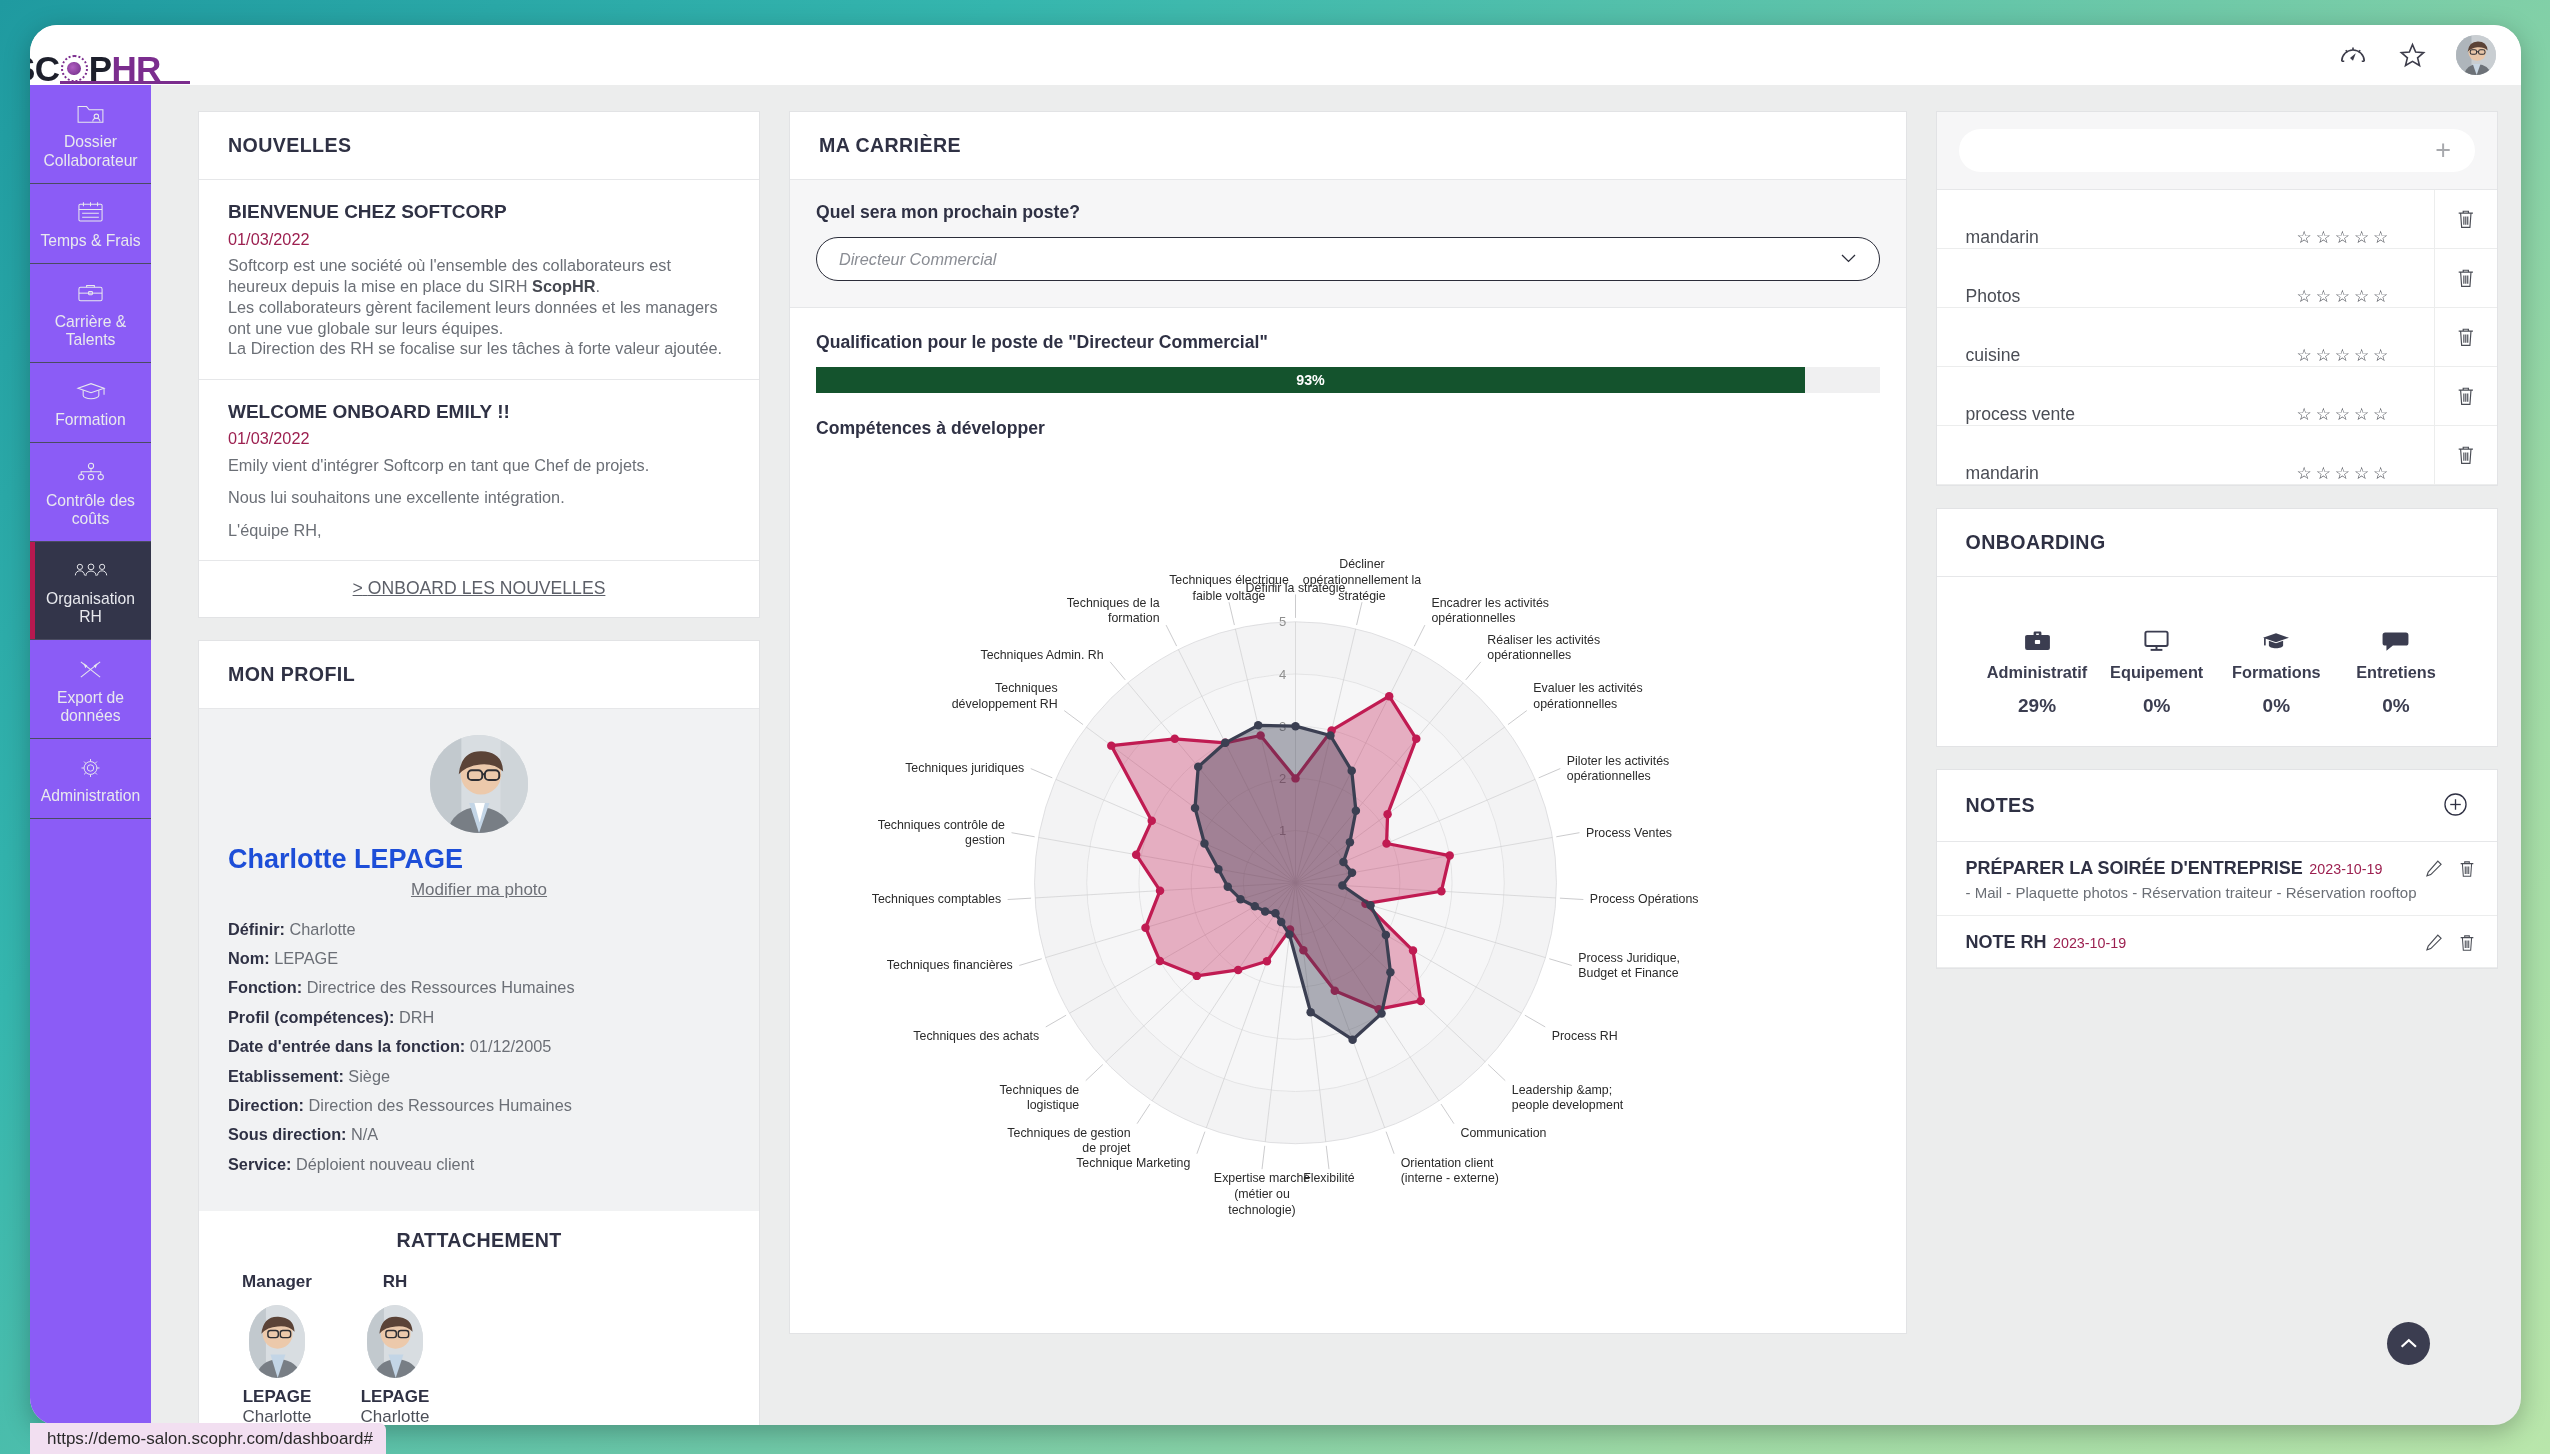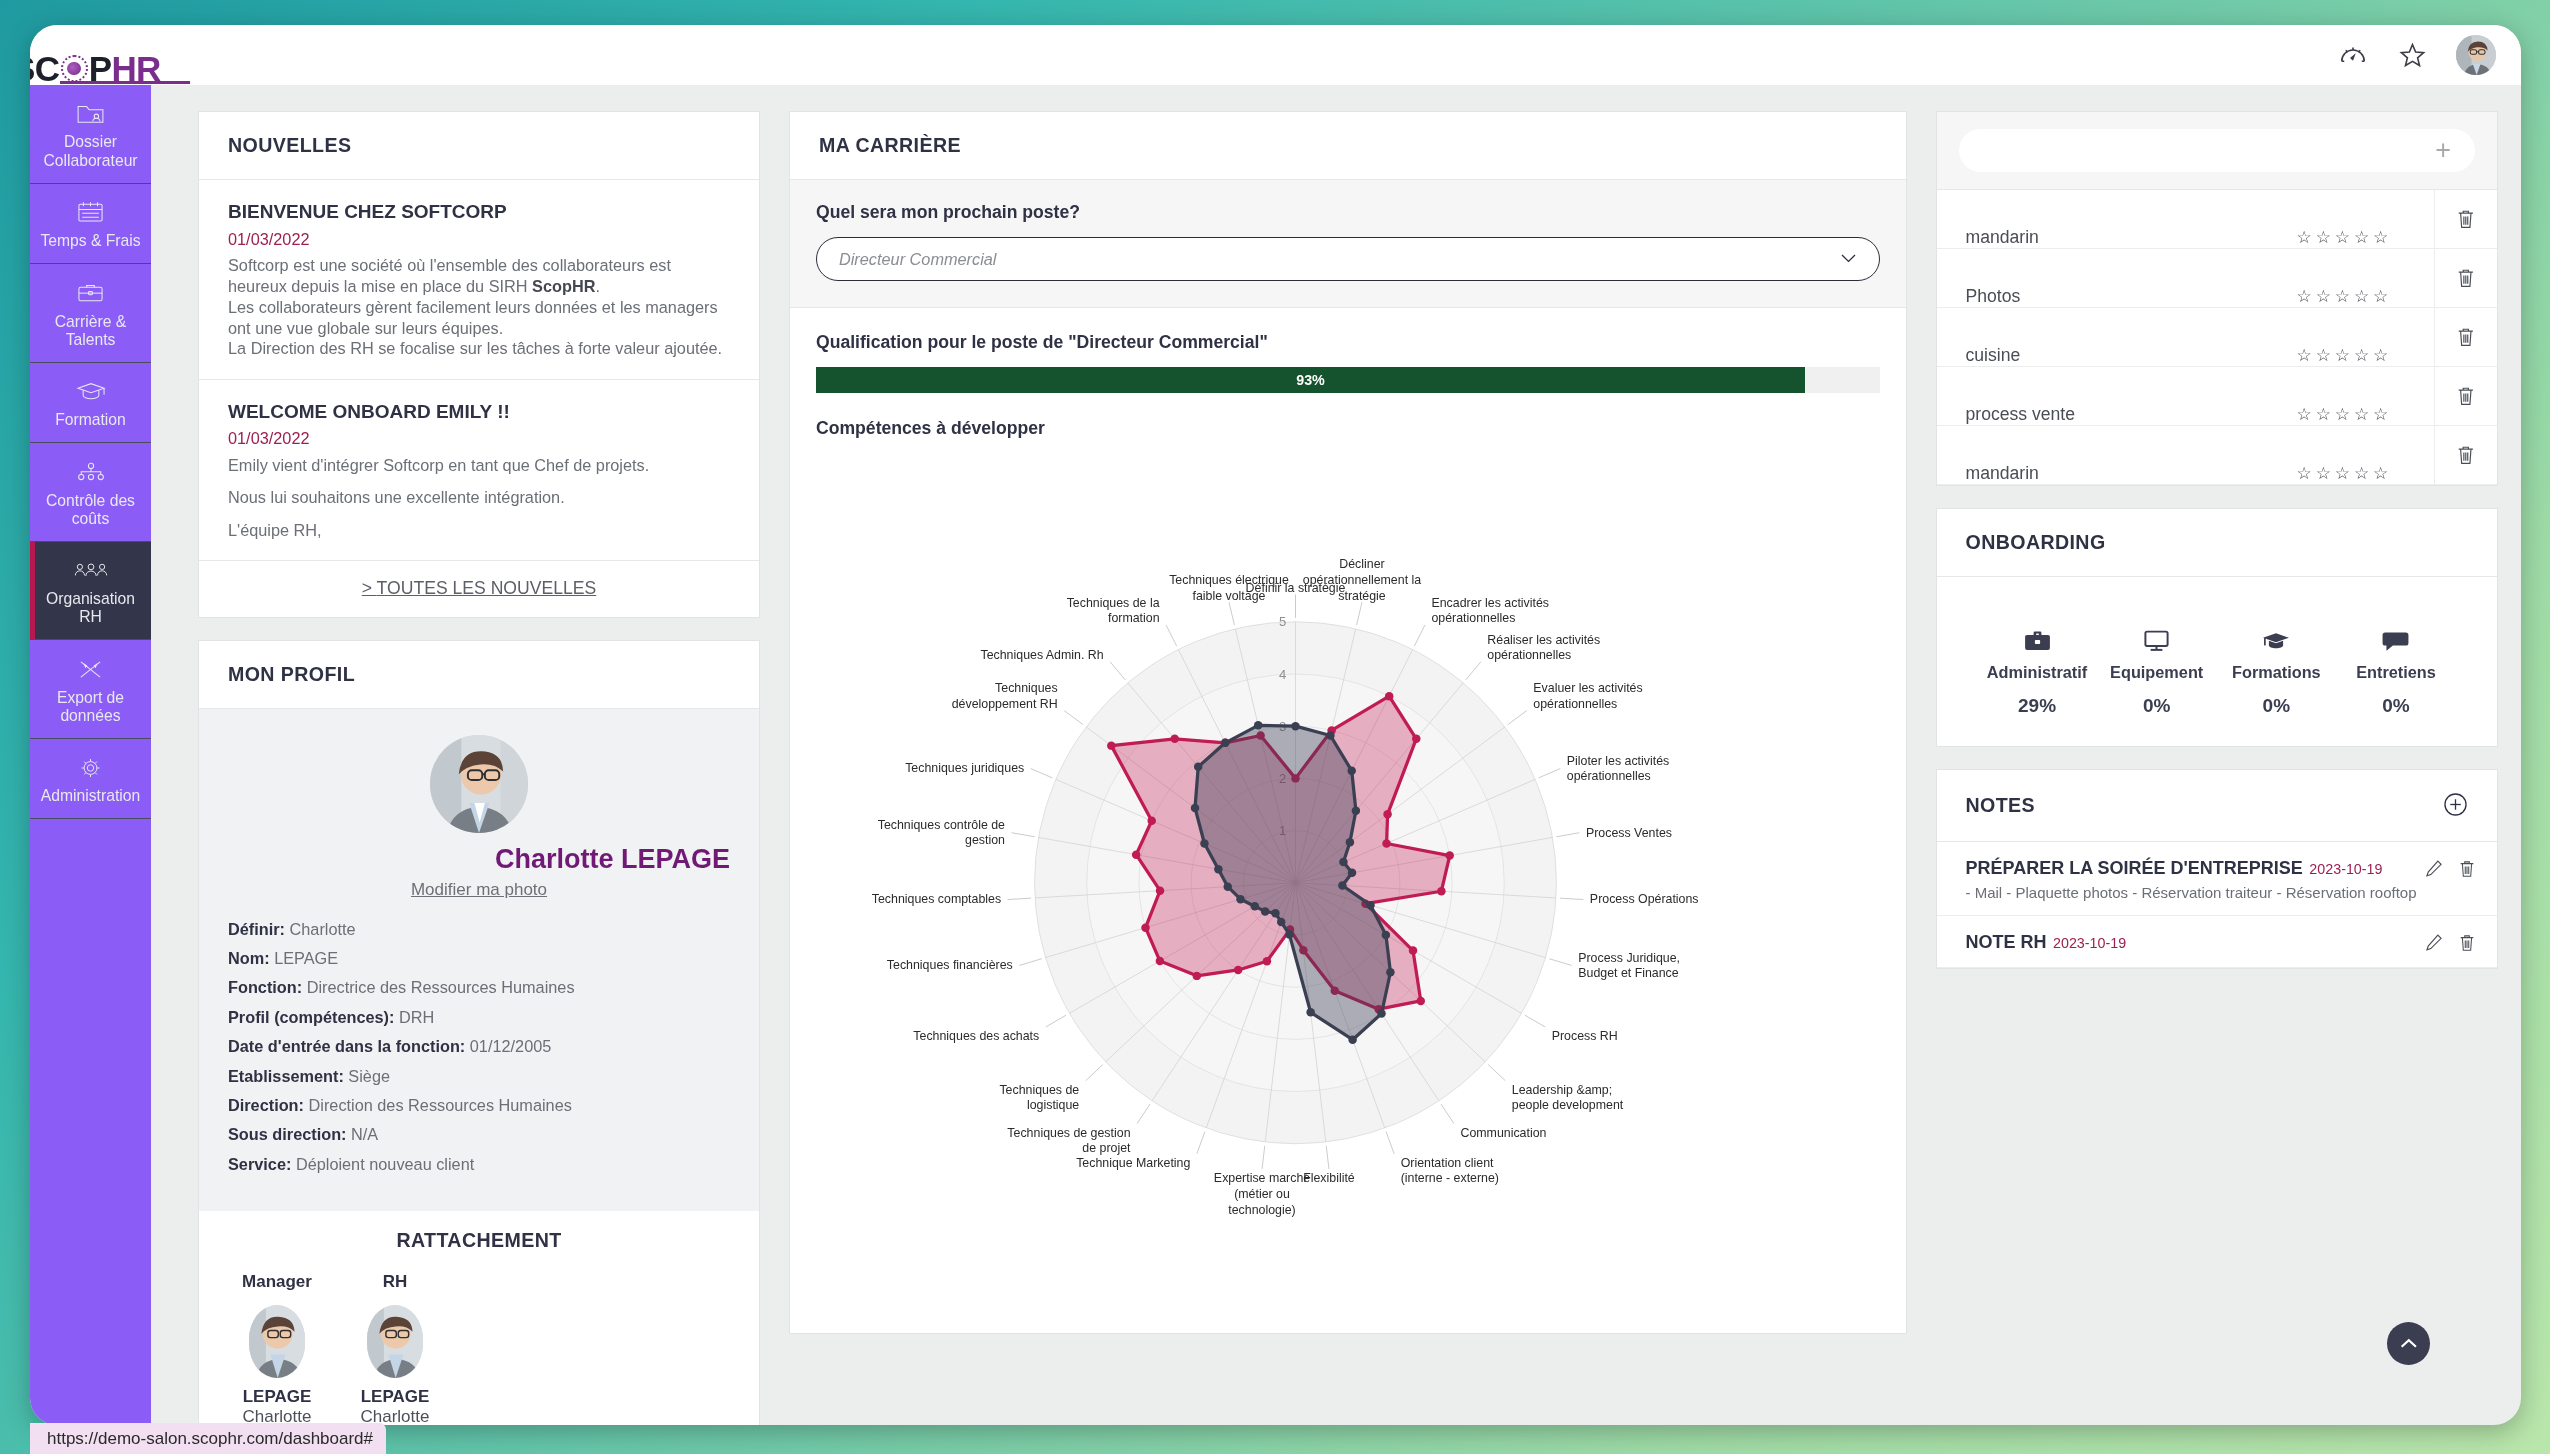--- a/index.html
+++ b/index.html
@@ -111,21 +111,21 @@
   .news-all { text-align:center; padding: 17px 0 18px; }
   .news-all a { font-size: 17.6px; color:#5c5f68; text-decoration: underline; cursor:pointer;}
   .news-all span.gt { text-decoration:none; }
 
   
   .profile-body { background:#f1f2f3; padding: 26px 29px 27px; }
   .avatar-big {
     width: 98px; height: 98px; border-radius: 50%;
     margin: 0 auto 10.4px; background:#d4d8db; overflow:hidden; position:relative;
   }
-  .profile-name { text-align:right; font-size: 27px; font-weight: 800; color:#701a75; }
+  .profile-name { text-align:left; font-size: 27px; font-weight: 800; color:#1d4ed8; }
   .profile-edit { text-align:center; margin-top: 5.2px; margin-bottom: 19.6px; }
   .profile-edit a { font-size: 17px; color:#6d7077; text-decoration: underline; cursor:pointer; }
   .field { font-size: 16.3px; color:#6b6f76; margin-bottom: 10.4px; }
   .field b { color:#2f3144; font-weight:800; }
 
   .ratt-head { text-align:center; padding: 18px 0 15.7px; font-size: 19.6px; font-weight: 800; color:#2f3144; letter-spacing:0.4px;}
   .ratt-body { padding: 3.9px 29px 15.7px; display:flex; gap: 20px; }
   .ratt-col { width: 98px; text-align:center; }
   .ratt-role { font-size: 17px; font-weight:800; color:#2f3144; margin-bottom: 13px; }
   .ratt-av { width: 56px; height: 73px; border-radius: 30px/37px; margin: 0 auto 9px; background:#d4d8db; overflow:hidden; position:relative;}
@@ -376,21 +376,21 @@
           <div class="news-body">
             <div>Emily vient d'intégrer Softcorp en tant que Chef de projets.</div>
             <div style="height:11.7px"></div>
             <div>Nous lui souhaitons une excellente intégration.</div>
             <div style="height:11.7px"></div>
             <div>L'équipe RH,</div>
           </div>
         </div>
 
         <div class="news-all">
-          <a><span class="gt">&gt;</span> <span>TOUTES LES NOUVELLES</span></a>
+          <a><span class="gt">&gt;</span> <span>ONBOARD LES NOUVELLES</span></a>
         </div>
       </div>
 
       <div class="card">
         <div class="card-head">
           <div class="card-title">MON PROFIL</div>
         </div>
         <div class="profile-body">
           <div class="avatar-big">
             <svg width="98" height="98" viewBox="0 0 150 150">

